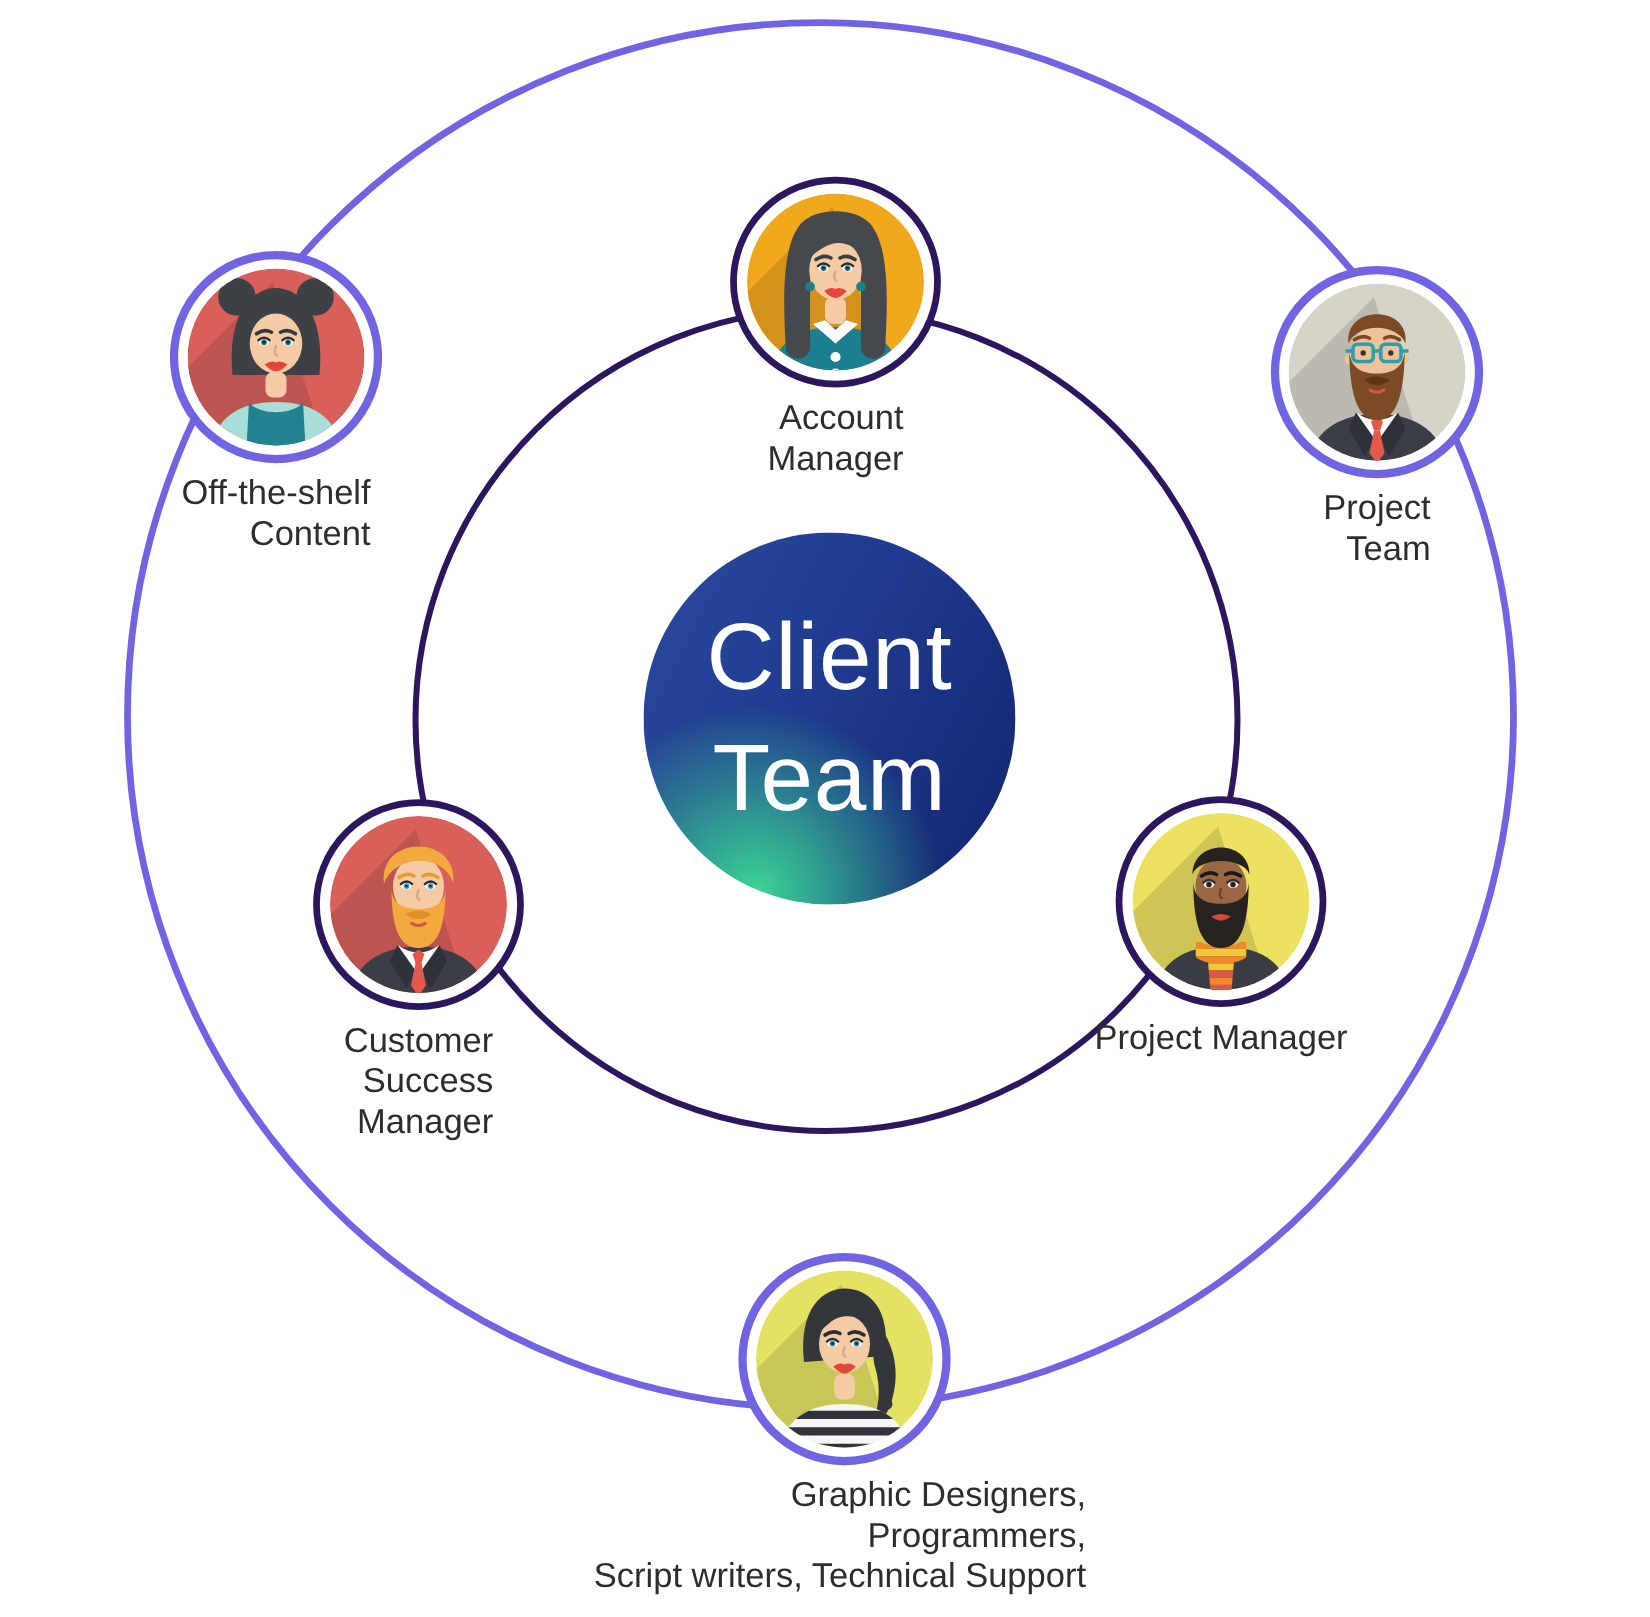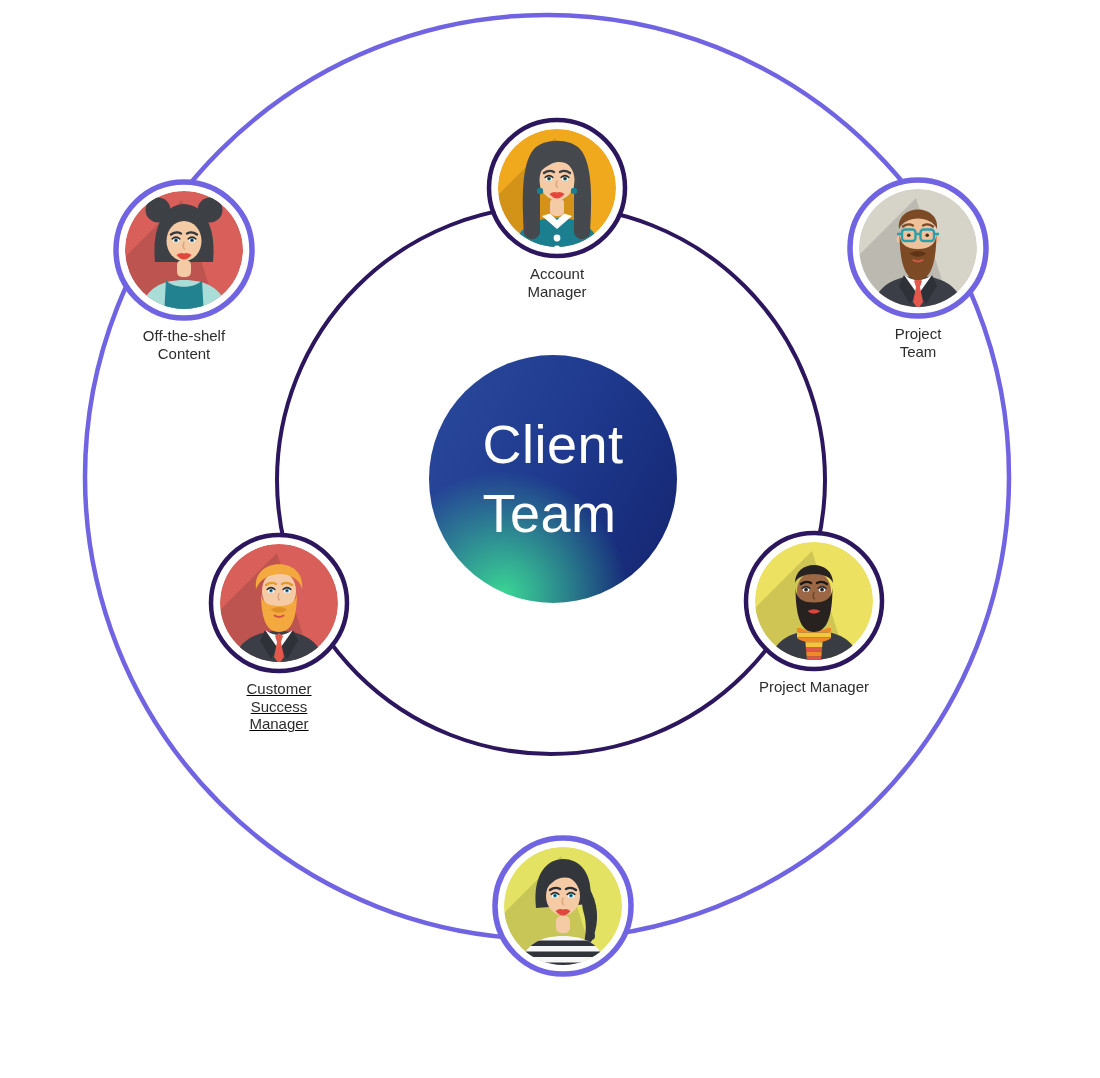--- a/index.html
+++ b/index.html
@@ -11,31 +11,31 @@
     overflow:hidden;
     background:#ffffff;
   }
   .orbits{position:absolute;left:0;top:0;z-index:0;}
   .center-disc{
     position:absolute;left:429px;top:355px;width:248px;height:248px;
     border-radius:50%;z-index:1;
     display:flex;align-items:center;justify-content:center;
   }
   .center-label{
-    color:#ffffff;font-size:54px;line-height:1.28;
+    color:#ffffff;font-size:63px;line-height:1.28;text-align:center;
     white-space:pre-line;letter-spacing:.5px;font-weight:400;
   }
   .node{
     position:absolute;margin:0;z-index:2;width:340px;
     display:flex;flex-direction:column;align-items:center;
   }
   .avatar{width:144px;height:144px;display:block;}
   .label{
-    margin-top:5px;font-size:15px;line-height:1.17;color:#2d2d2d;
-    text-align:center;white-space:pre-line;
+    margin-top:5px;font-size:23px;line-height:1.17;color:#2d2d2d;
+    text-align:right;white-space:pre-line;
   }
 </style>
 </head>
 <body>
 
 <div class="canvas">
 
   <svg class="orbits" width="1100" height="1078">
     <circle cx="547" cy="477" r="462" fill="none" stroke-width="4.5" stroke="#7164e3"></circle>
     <circle cx="551" cy="480" r="274" fill="none" stroke-width="4" stroke="#2c175e"></circle>
@@ -122,21 +122,21 @@
             <rect x="44" y="41.5" width="13.5" height="11.5" rx="3" fill="none" stroke="#2aa0ad" stroke-width="2.4"></rect>
             <rect x="62.5" y="41.5" width="13.5" height="11.5" rx="3" fill="none" stroke="#2aa0ad" stroke-width="2.4"></rect>
             <path d="M57.5,46 h5 M44,46 h-5 M76,46 h5" stroke="#2aa0ad" stroke-width="2.4" fill="none"></path>
           </g>
         </g>
       </svg>
     <figcaption class="label">Project
 Team</figcaption>
   </figure>
 
-  <figure class="node" style="left: 14px; top: 178px;">
+  <figure class="node" style="left: 14px; top: 166px;">
     <svg class="avatar" viewBox="0 0 144 144">
         <circle cx="72" cy="72" r="66" fill="#ffffff"></circle>
         <circle cx="72" cy="72" r="68" fill="none" stroke="#7164e3" stroke-width="5.5"></circle>
         <defs>
           <clipPath id="clip-off-the-shelf-content">
             <circle cx="72" cy="72" r="59"></circle>
           </clipPath>
         </defs>
         <g clip-path="url(#clip-off-the-shelf-content)">
           <circle cx="72" cy="72" r="59" fill="#d9605a"></circle>
@@ -163,21 +163,21 @@
             <path d="M64.2,48.9 Q68,45.4 71.8,48.9" stroke="#2c2e33" stroke-width="1.5" fill="none" stroke-linecap="round"></path>
             <path d="M60,52.5 q-2,5 .6,6.4" stroke="#dca77f" stroke-width="1.6" fill="none" stroke-linecap="round"></path>
             <path d="M52.5,65 Q56.5,61.8 60,63.6 Q63.5,61.8 67.5,65 Q63.5,69.6 60,69.6 Q56.5,69.6 52.5,65 Z" fill="#e0473d"></path>
           </g>
         </g>
       </svg>
     <figcaption class="label">Off-the-shelf
 Content</figcaption>
   </figure>
 
-  <figure class="node" style="left: 109px; top: 531px; text-decoration: underline;">
+  <figure class="node" style="left: 109px; top: 531px;">
     <svg class="avatar" viewBox="0 0 144 144">
         <circle cx="72" cy="72" r="66" fill="#ffffff"></circle>
         <circle cx="72" cy="72" r="68" fill="none" stroke="#2c175e" stroke-width="4.5"></circle>
         <defs>
           <clipPath id="clip-customer-success-manager">
             <circle cx="72" cy="72" r="59"></circle>
           </clipPath>
         </defs>
         <g clip-path="url(#clip-customer-success-manager)">
           <circle cx="72" cy="72" r="59" fill="#d9605a"></circle>
@@ -305,15 +305,17 @@
             <path d="M48.2,48.4 Q52,44.9 55.8,48.4" stroke="#2c2e33" stroke-width="1.5" fill="none" stroke-linecap="round"></path>
             <ellipse cx="68" cy="49.5" rx="3.4" ry="2.5" fill="#fff"></ellipse>
             <circle cx="68" cy="49.7" r="1.9" fill="#2196a8"></circle>
             <circle cx="68" cy="49.7" r="0.9" fill="#1d1d1f"></circle>
             <path d="M64.2,48.4 Q68,44.9 71.8,48.4" stroke="#2c2e33" stroke-width="1.5" fill="none" stroke-linecap="round"></path>
             <path d="M60,52 q-2,5 .6,6.4" stroke="#dca77f" stroke-width="1.6" fill="none" stroke-linecap="round"></path>
             <path d="M52.5,65 Q56.5,61.8 60,63.6 Q63.5,61.8 67.5,65 Q63.5,69.6 60,69.6 Q56.5,69.6 52.5,65 Z" fill="#e0473d"></path>
           </g>
         </g>
       </svg>
+    <figcaption class="label" style="transform: translateX(-9px);">Graphic Designers, Programmers,
+Script writers, Technical Support</figcaption>
   </figure>
 
 </div>
 
 </body></html>

